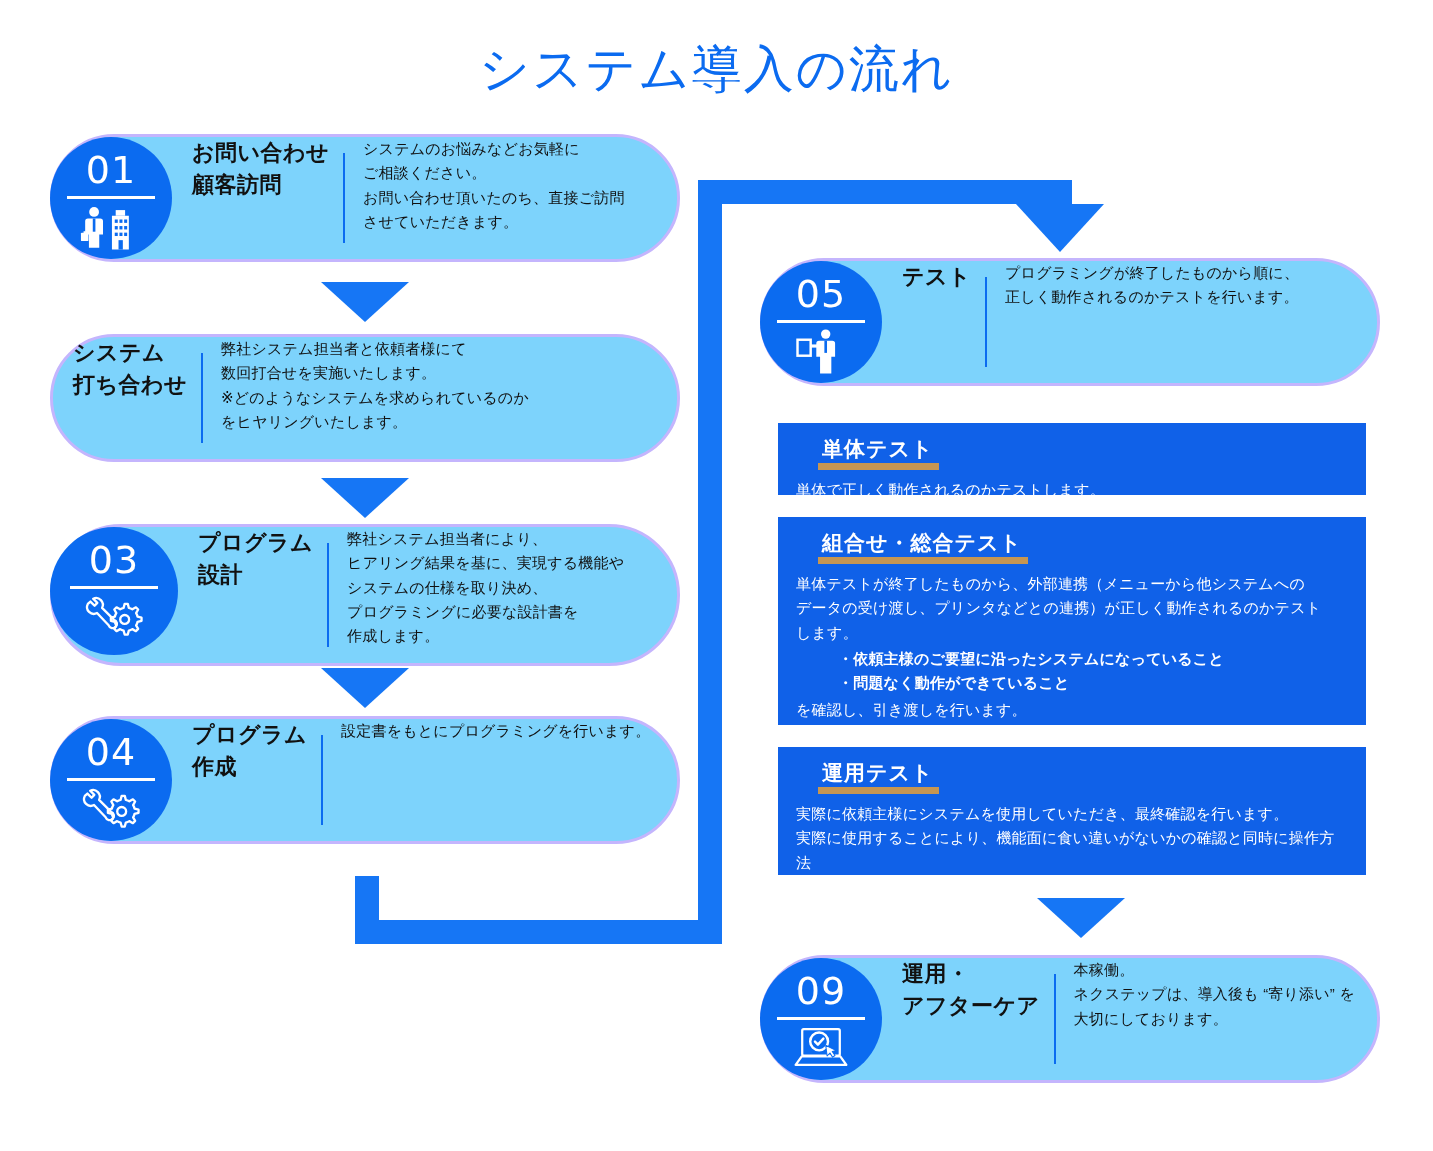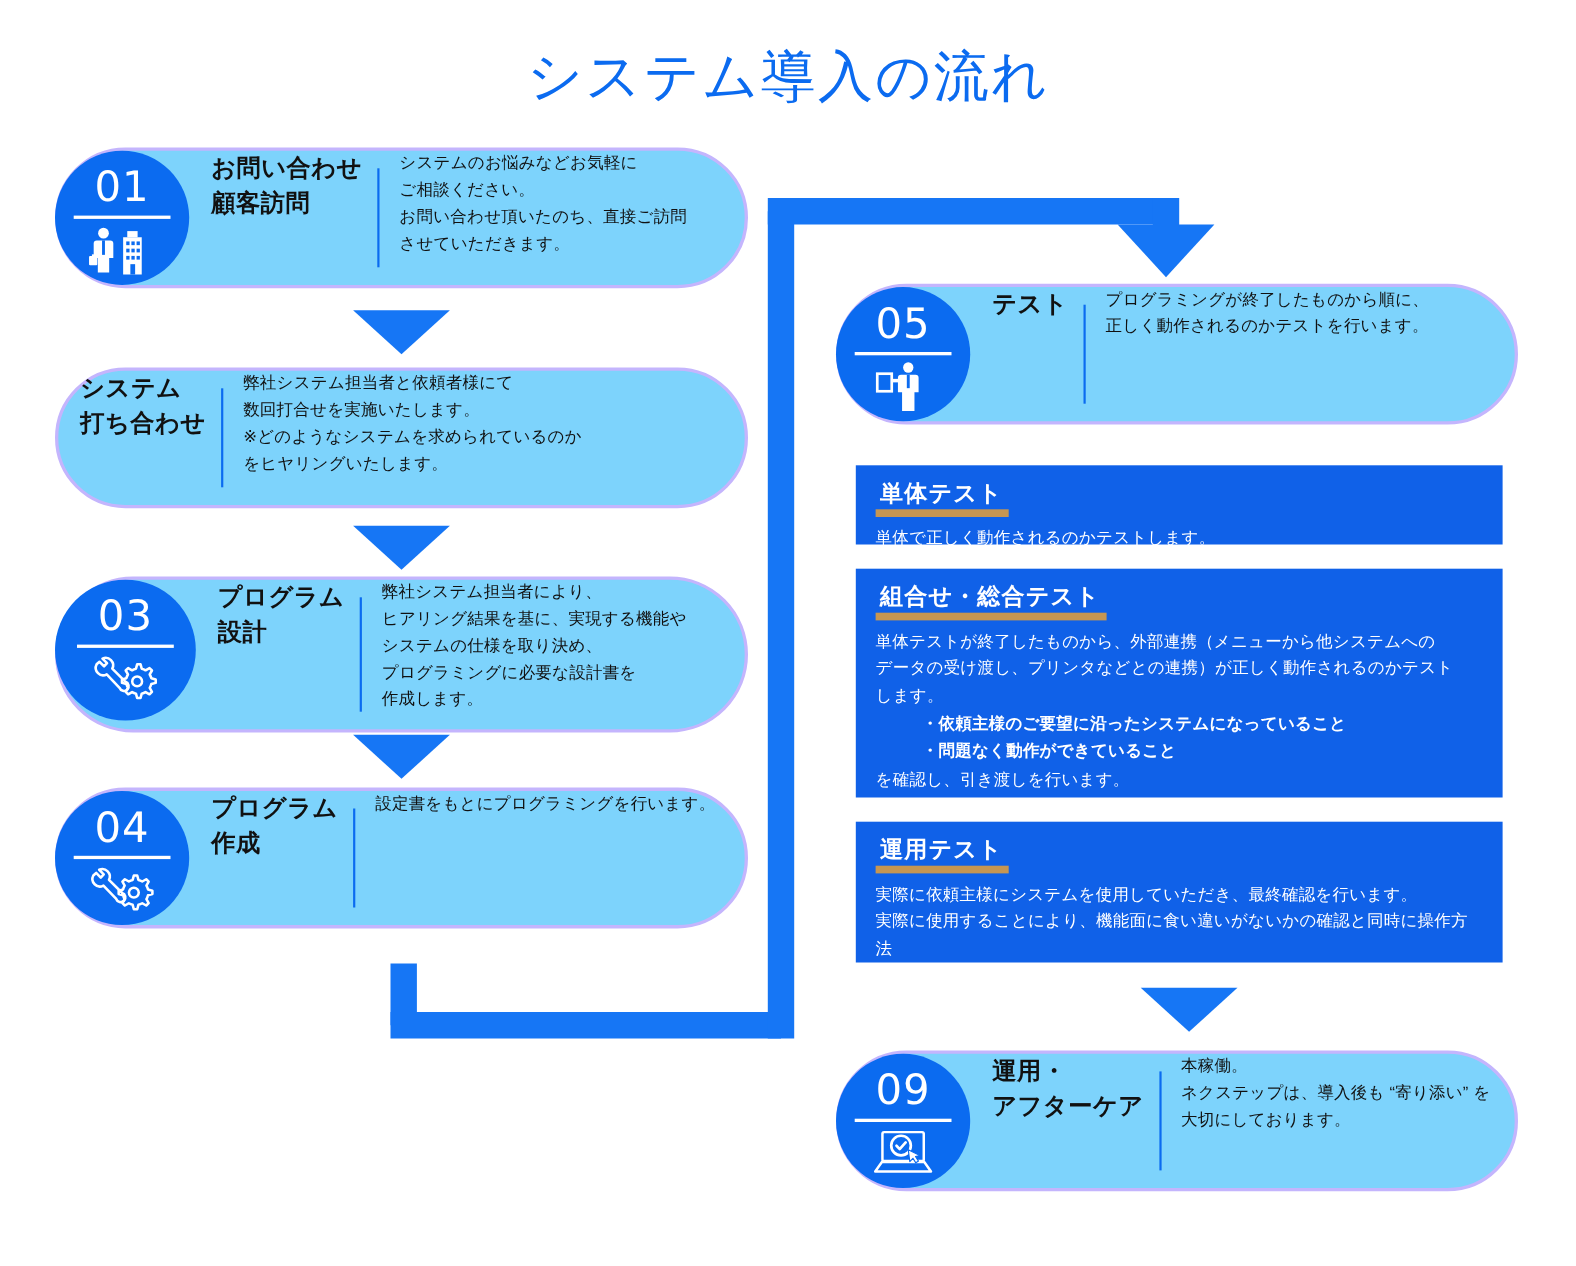--- a/index.html
+++ b/index.html
@@ -155,20 +155,21 @@
 
   .test-title {
     display: inline-block;
     font-size: 21px;
     font-weight: 700;
     line-height: 1.15;
     letter-spacing: 1px;
     padding: 0 6px 2px 4px;
     border-bottom: 7px solid #C69652;
     margin-bottom: 8px;
+    margin-left: 22px;
   }
   .test-text {
     font-size: 15px;
     line-height: 1.62;
     white-space: pre-line;
     letter-spacing: 0.2px;
   }
   .test-bullets {
     list-style: none;
     margin: 2px 0 2px 0;

